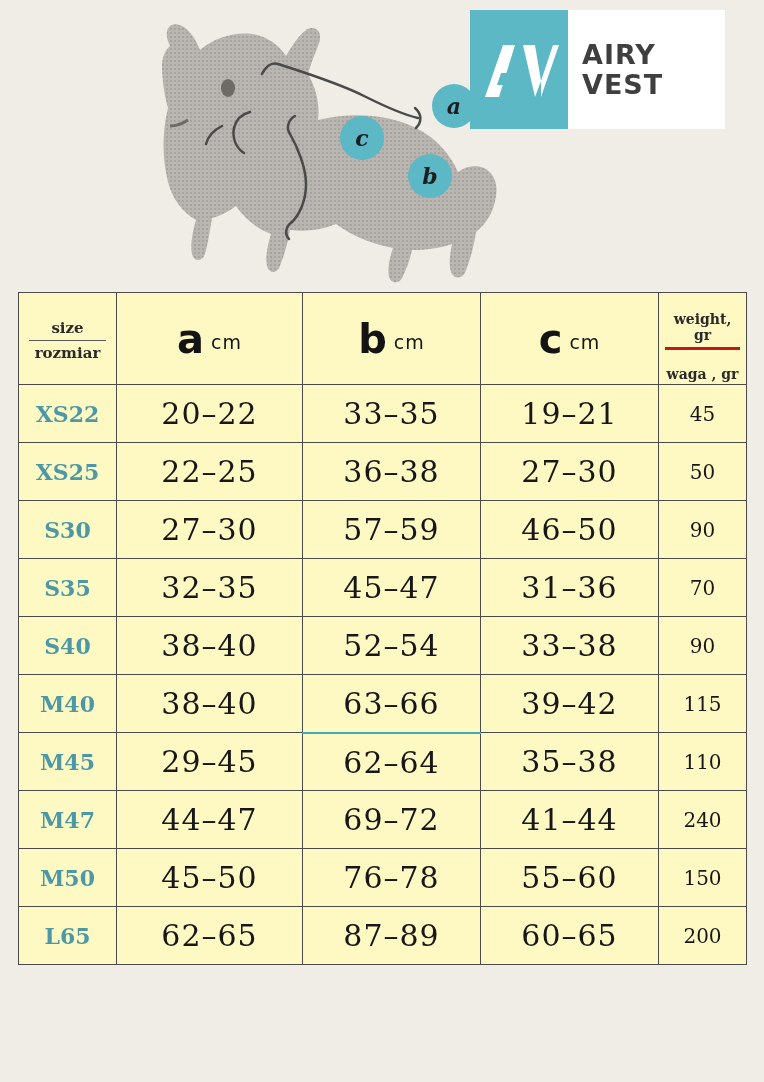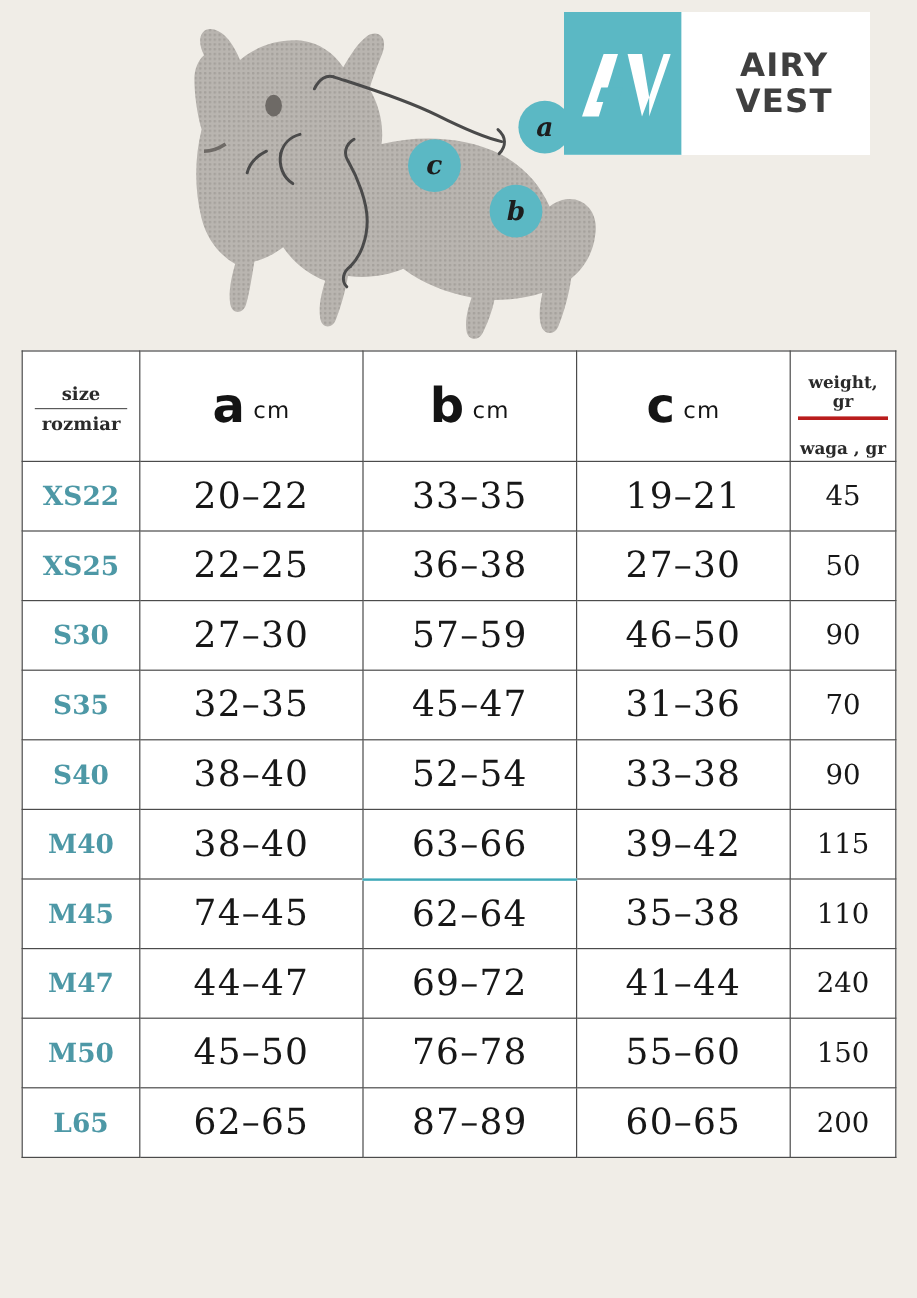--- a/index.html
+++ b/index.html
@@ -76,21 +76,20 @@
   }
   .logo-mark svg { display: block; }
   .logo-text {
     flex: 1;
     background: #ffffff;
     display: flex;
     flex-direction: column;
     justify-content: center;
     padding-left: 14px;
     box-sizing: border-box;
-    align-items: center;
   }
   .logo-text span {
     font-family: "DejaVu Sans", sans-serif;
     font-weight: bold;
     font-size: 27px;
     letter-spacing: 1px;
     color: #3f3f3f;
     line-height: 1.08;
   }
 
@@ -98,21 +97,21 @@
   .table-wrap {
     position: absolute;
     left: 18px;
     top: 292px;
     width: 728px;
   }
   table.size-table {
     border-collapse: collapse;
     width: 728px;
     table-layout: fixed;
-    background: #ffffff;
+    background: #fef9c3;
   }
   table.size-table td, table.size-table th {
     border: 1px solid #4b4b4b;
     padding: 0;
     text-align: center;
     vertical-align: middle;
     background: transparent;
   }
   col.c-size   { width: 98px; }
   col.c-a      { width: 186px; }
@@ -180,21 +179,21 @@
     letter-spacing: 0;
   }
   td.val-cell {
     font-family: "DejaVu Serif", serif;
     font-size: 30px;
     color: #171717;
     letter-spacing: 1px;
   }
   td.weight-cell {
     font-family: "DejaVu Serif", serif;
-    font-size: 23px;
+    font-size: 20px;
     color: #171717;
   }
 
   .teal-underline { border-bottom: 2px solid #3fa9b8 !important; }
 </style>
 </head>
 <body>
 
 <div class="sheet">
 
@@ -354,21 +353,21 @@
           </tr>
           <tr>
             <td class="size-cell">M40</td>
             <td class="val-cell">38–40</td>
             <td class="val-cell teal-underline">63–66</td>
             <td class="val-cell">39–42</td>
             <td class="weight-cell">115</td>
           </tr>
           <tr>
             <td class="size-cell">M45</td>
-            <td class="val-cell">74–45</td>
+            <td class="val-cell">29–45</td>
             <td class="val-cell">62–64</td>
             <td class="val-cell">35–38</td>
             <td class="weight-cell">110</td>
           </tr>
           <tr>
             <td class="size-cell">M47</td>
             <td class="val-cell">44–47</td>
             <td class="val-cell">69–72</td>
             <td class="val-cell">41–44</td>
             <td class="weight-cell">240</td>

